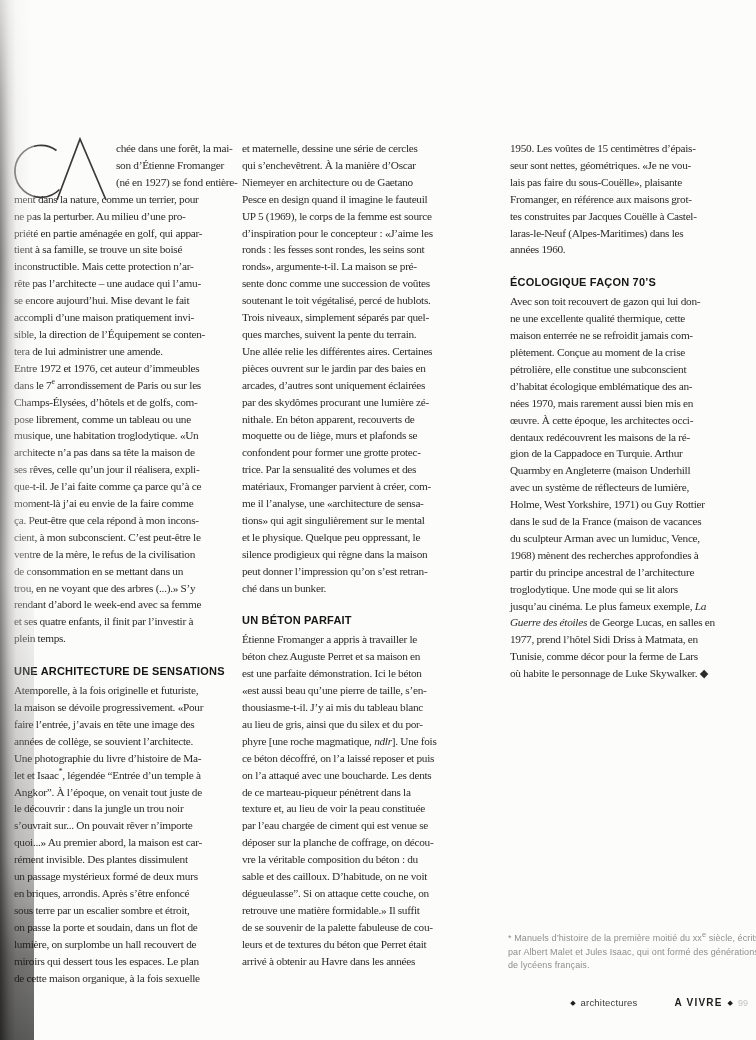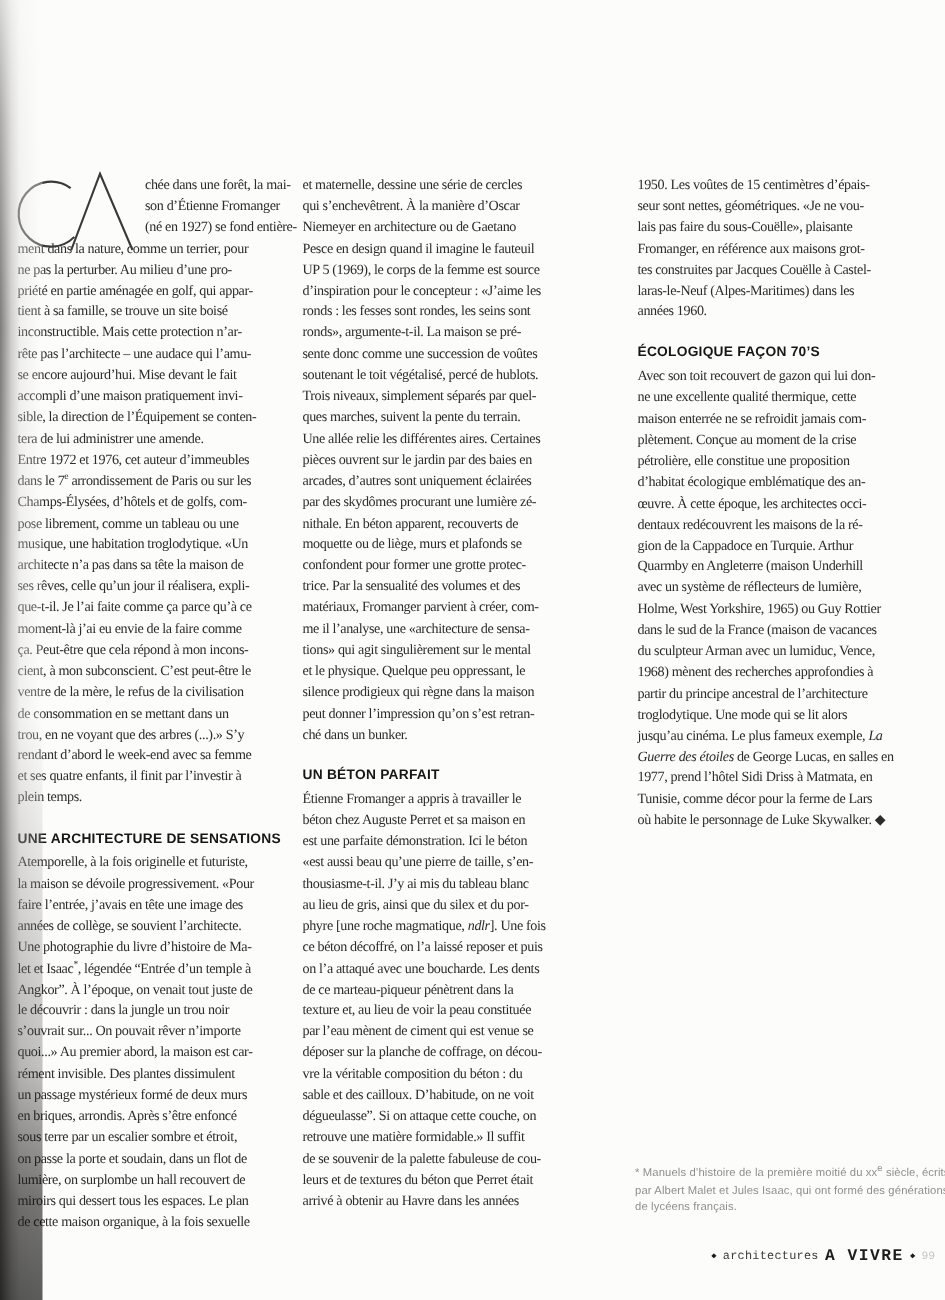--- a/index.html
+++ b/index.html
@@ -34,26 +34,26 @@
   .dropcap{position:absolute;left:12px;top:137px;z-index:2;}
   .sr{position:absolute;width:1px;height:1px;overflow:hidden;clip:rect(0 0 0 0);}
   .footnote{
     position:absolute;left:508px;top:928px;width:242px;
     font-family:"Liberation Sans", sans-serif;font-size:9px;line-height:13.5px;
     color:#8f8e8c;letter-spacing:0.1px;
   }
   .footnote .fline{white-space:nowrap;}
   .footer{
     position:absolute;top:997px;right:8px;
-    font-family:Liberation Mono, monospace;font-size:9.5px;color:#2f2f2f;
+    font-family:Liberation Sans, sans-serif;font-size:9.5px;color:#2f2f2f;
     display:flex;align-items:center;gap:5px;white-space:nowrap;
   }
   .footer .dia{font-size:7px;color:#1d1d1d;}
   .footer .mag{font-size:9.5px;letter-spacing:0.2px;color:#3a3a3a;}
-  .footer .brand{font-size:13px;font-weight:bold;letter-spacing:1.2px;color:#1d1d1d;}
+  .footer .brand{font-size:10px;font-weight:bold;letter-spacing:1.2px;color:#1d1d1d;margin-left:32px;}
   .footer .pnum{color:#c4c3c1;font-size:9px;}
 </style>
 </head>
 <body>
 
 <div class="page">
 
   <div class="dropcap">
     <span class="sr">CA</span>
     <svg width="102" height="66" viewBox="0 0 102 66">
@@ -146,21 +146,21 @@
       <div class="line">béton chez Auguste Perret et sa maison en</div>
       <div class="line">est une parfaite démonstration. Ici le béton</div>
       <div class="line">«est aussi beau qu’une pierre de taille, s’en-</div>
       <div class="line">thousiasme-t-il. J’y ai mis du tableau blanc</div>
       <div class="line">au lieu de gris, ainsi que du silex et du por-</div>
       <div class="line">phyre [une roche magmatique, <i>ndlr</i>]. Une fois</div>
       <div class="line">ce béton décoffré, on l’a laissé reposer et puis</div>
       <div class="line">on l’a attaqué avec une boucharde. Les dents</div>
       <div class="line">de ce marteau-piqueur pénètrent dans la</div>
       <div class="line">texture et, au lieu de voir la peau constituée</div>
-      <div class="line">par l’eau mènent de ciment qui est venue se</div>
+      <div class="line">par l’eau chargée de ciment qui est venue se</div>
       <div class="line">déposer sur la planche de coffrage, on décou-</div>
       <div class="line">vre la véritable composition du béton : du</div>
       <div class="line">sable et des cailloux. D’habitude, on ne voit</div>
       <div class="line">dégueulasse”. Si on attaque cette couche, on</div>
       <div class="line">retrouve une matière formidable.» Il suffit</div>
       <div class="line">de se souvenir de la palette fabuleuse de cou-</div>
       <div class="line">leurs et de textures du béton que Perret était</div>
       <div class="line">arrivé à obtenir au Havre dans les années</div>
     </div>
   <div class="col col-2">
@@ -169,28 +169,29 @@
       <div class="line">lais pas faire du sous-Couëlle», plaisante</div>
       <div class="line">Fromanger, en référence aux maisons grot-</div>
       <div class="line">tes construites par Jacques Couëlle à Castel-</div>
       <div class="line">laras-le-Neuf (Alpes-Maritimes) dans les</div>
       <div class="line">années 1960.</div>
       <div class="heading">ÉCOLOGIQUE FAÇON 70’S</div>
       <div class="line">Avec son toit recouvert de gazon qui lui don-</div>
       <div class="line">ne une excellente qualité thermique, cette</div>
       <div class="line">maison enterrée ne se refroidit jamais com-</div>
       <div class="line">plètement. Conçue au moment de la crise</div>
-      <div class="line">pétrolière, elle constitue une proposition</div>
+      <div class="line">pétrolière, elle constitue une subconscient</div>
       <div class="line">d’habitat écologique emblématique des an-</div>
+      <div class="line">nées 1970, mais rarement aussi bien mis en</div>
       <div class="line">œuvre. À cette époque, les architectes occi-</div>
       <div class="line">dentaux redécouvrent les maisons de la ré-</div>
       <div class="line">gion de la Cappadoce en Turquie. Arthur</div>
       <div class="line">Quarmby en Angleterre (maison Underhill</div>
       <div class="line">avec un système de réflecteurs de lumière,</div>
-      <div class="line">Holme, West Yorkshire, 1965) ou Guy Rottier</div>
+      <div class="line">Holme, West Yorkshire, 1971) ou Guy Rottier</div>
       <div class="line">dans le sud de la France (maison de vacances</div>
       <div class="line">du sculpteur Arman avec un lumiduc, Vence,</div>
       <div class="line">1968) mènent des recherches approfondies à</div>
       <div class="line">partir du principe ancestral de l’architecture</div>
       <div class="line">troglodytique. Une mode qui se lit alors</div>
       <div class="line">jusqu’au cinéma. Le plus fameux exemple, <i>La</i></div>
       <div class="line"><i>Guerre des étoiles</i> de George Lucas, en salles en</div>
       <div class="line">1977, prend l’hôtel Sidi Driss à Matmata, en</div>
       <div class="line">Tunisie, comme décor pour la ferme de Lars</div>
       <div class="line">où habite le personnage de Luke Skywalker. ◆</div>

